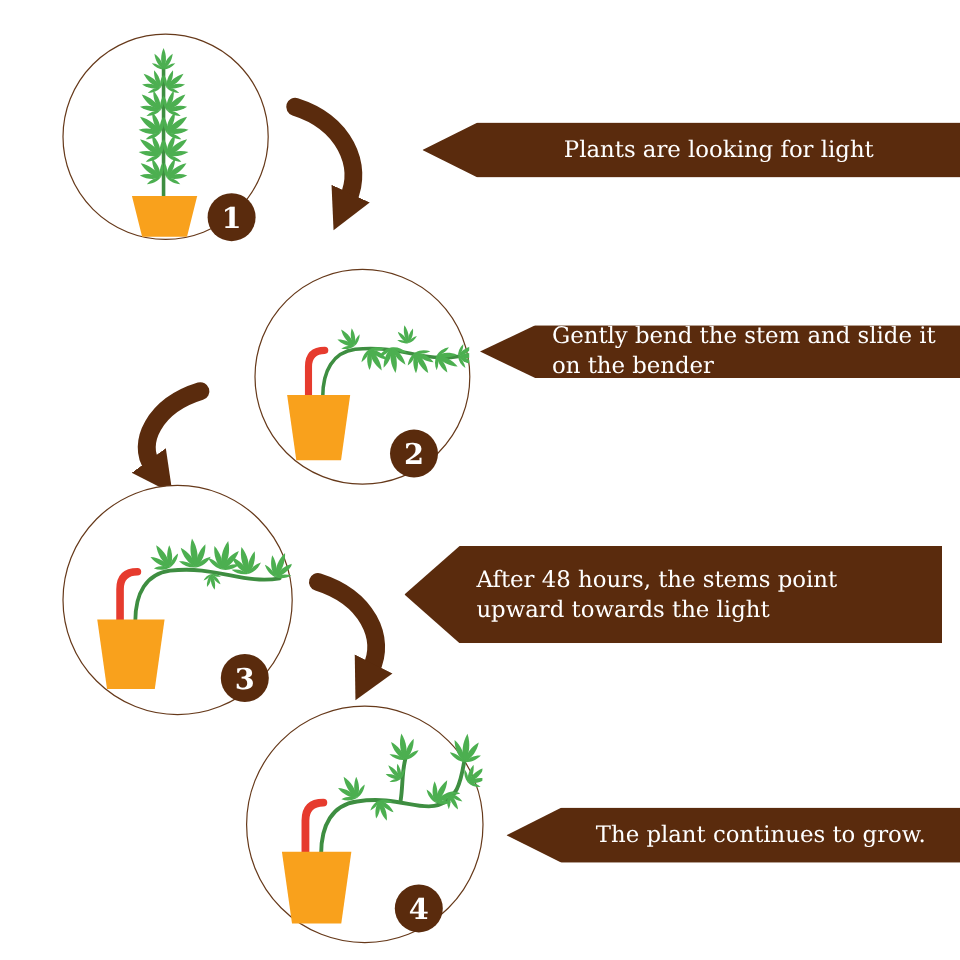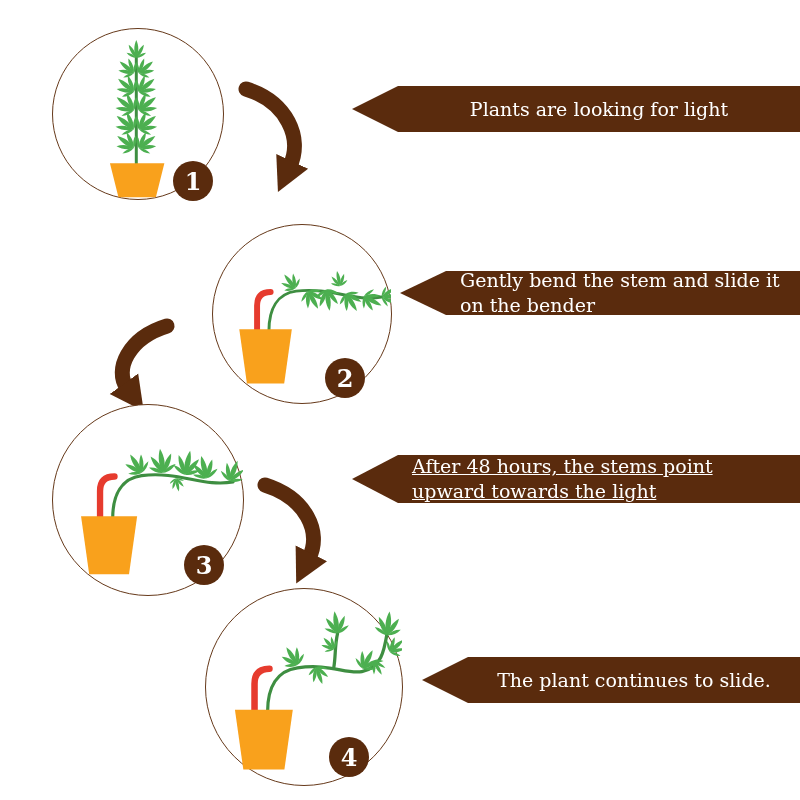--- a/index.html
+++ b/index.html
@@ -18,21 +18,21 @@
     display:flex; align-items:center; justify-content:center;
     font-size:24px; font-weight:bold; z-index:3;
   }
 
   .banner {
     position:absolute; background:var(--banner,#5A2B0D); color:var(--text,#ffffff);
     display:flex; align-items:center; box-sizing:border-box;
     clip-path:polygon(0 50%, 46px 0, 100% 0, 100% 100%, 46px 100%);
     font-size:19px; line-height:1.3;
   }
-  .banner.center { justify-content:center; padding-left:46px; text-align:center; }
+  .banner.center { justify-content:center; padding-left:46px; text-align:center;margin-top:16px; }
   .banner.left   { padding-left:60px; padding-right:10px; text-align:left; }
 
   .arrow { position:absolute; overflow:visible; }
   .arrow-path { stroke:var(--arrow,#5A2B0D); stroke-width:15; fill:none; stroke-linecap:round; }
   .ah { fill:var(--arrow,#5A2B0D); }
 
   .lft        { fill:var(--leaf,#4CAF50); }
   .stem-line  { stroke:var(--stem,#3E8E41); stroke-width:3.5; fill:none; stroke-linecap:round; }
   .pot-shape  { fill:var(--pot,#F9A11C); }
   .bender-line{ stroke:var(--bender,#E63B2E); stroke-width:7; fill:none; stroke-linecap:round; }
@@ -127,21 +127,21 @@
       </g>
       <polygon class="pot-shape" points="31,108 93,108 84,172 40,172"></polygon>
     </svg>
     <div class="badge" style="right:19px; bottom:10px;">3</div>
   </div>
 
   <svg class="arrow" style="left:252px; top:476px;" width="85" height="108" viewBox="0 0 85 108">
     <path class="arrow-path" d="M13,9 C54,22 70,56 57,82" marker-end="url(#ah)"></path>
   </svg>
 
-  <div class="banner left" style="left:352px; top:455px; width:448px; height:48px;text-decoration:underline;">
+  <div class="banner left" style="left:337px; top:455px; width:448px; height:81px;">
     <span>After 48 hours, the stems point upward towards the light</span>
   </div>
 
   <div class="circle" style="left:205px; top:588px; width:198px; height:198px;">
     <svg class="plant" viewBox="0 0 210 195">
       <path class="bender-line" d="M52,126 L52,94 Q52,78 68,78"></path>
       <path class="stem-line" d="M66,124 C66,98 76,80 98,77 C132,72 150,84 167,81 C188,77 191,58 194,40"></path>
       <path class="stem-line" d="M137,76 C139,64 138,52 141,40"></path>
       <g>
         <use href="#leaf" transform="translate(98,74) rotate(-32) scale(0.75)"></use>
@@ -152,16 +152,16 @@
         <use href="#leaf" transform="translate(194,42) rotate(6) scale(0.85)"></use>
         <use href="#leaf" transform="translate(197,60) rotate(48) scale(0.65)"></use>
         <use href="#leaf" transform="translate(180,70) rotate(150) scale(0.55)"></use>
       </g>
       <polygon class="pot-shape" points="31,122 93,122 84,186 40,186"></polygon>
     </svg>
     <div class="badge" style="right:33px; bottom:8px;">4</div>
   </div>
 
   <div class="banner center" style="left:422px; top:657px; width:378px; height:46px;">
-    <span>The plant continues to slide.</span>
+    <span>The plant continues to grow.</span>
   </div>
 
 </div>
 
 </body></html>

